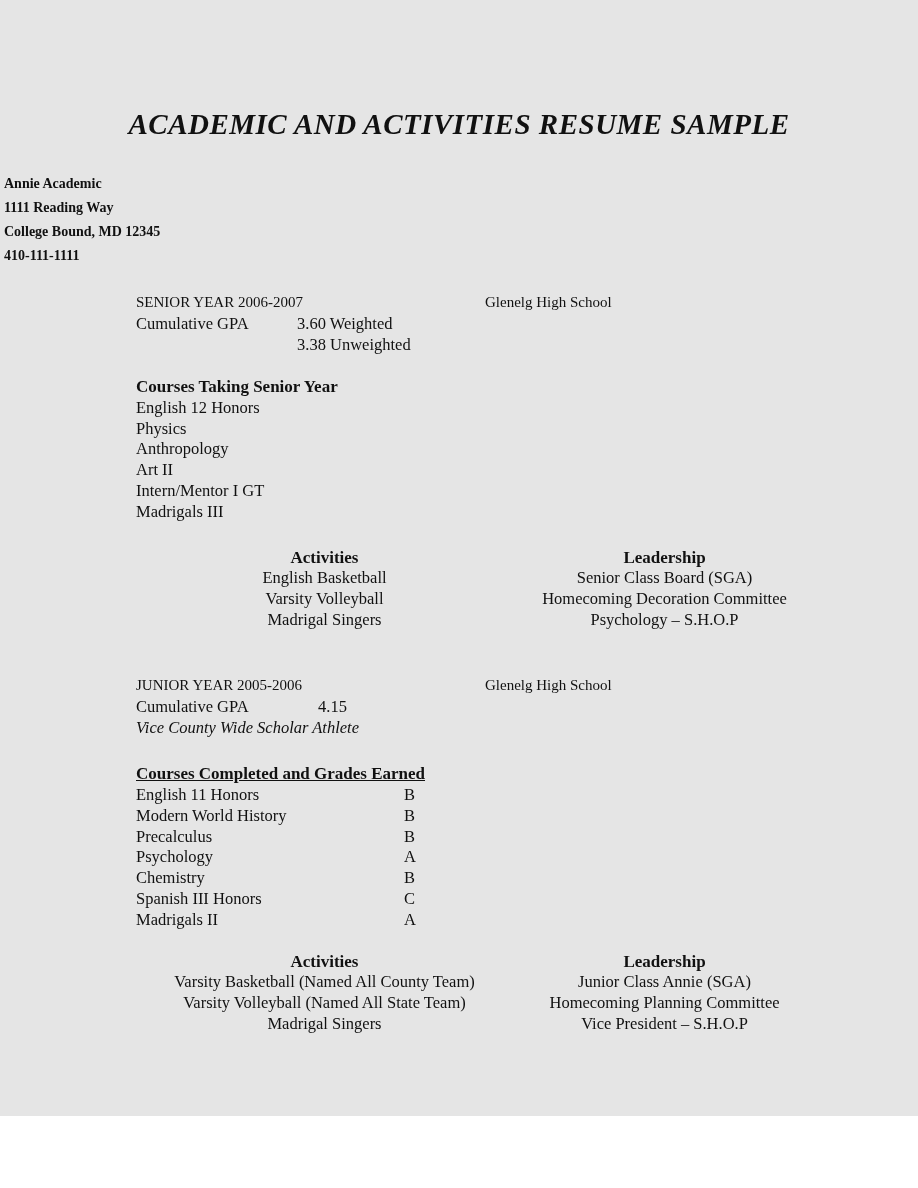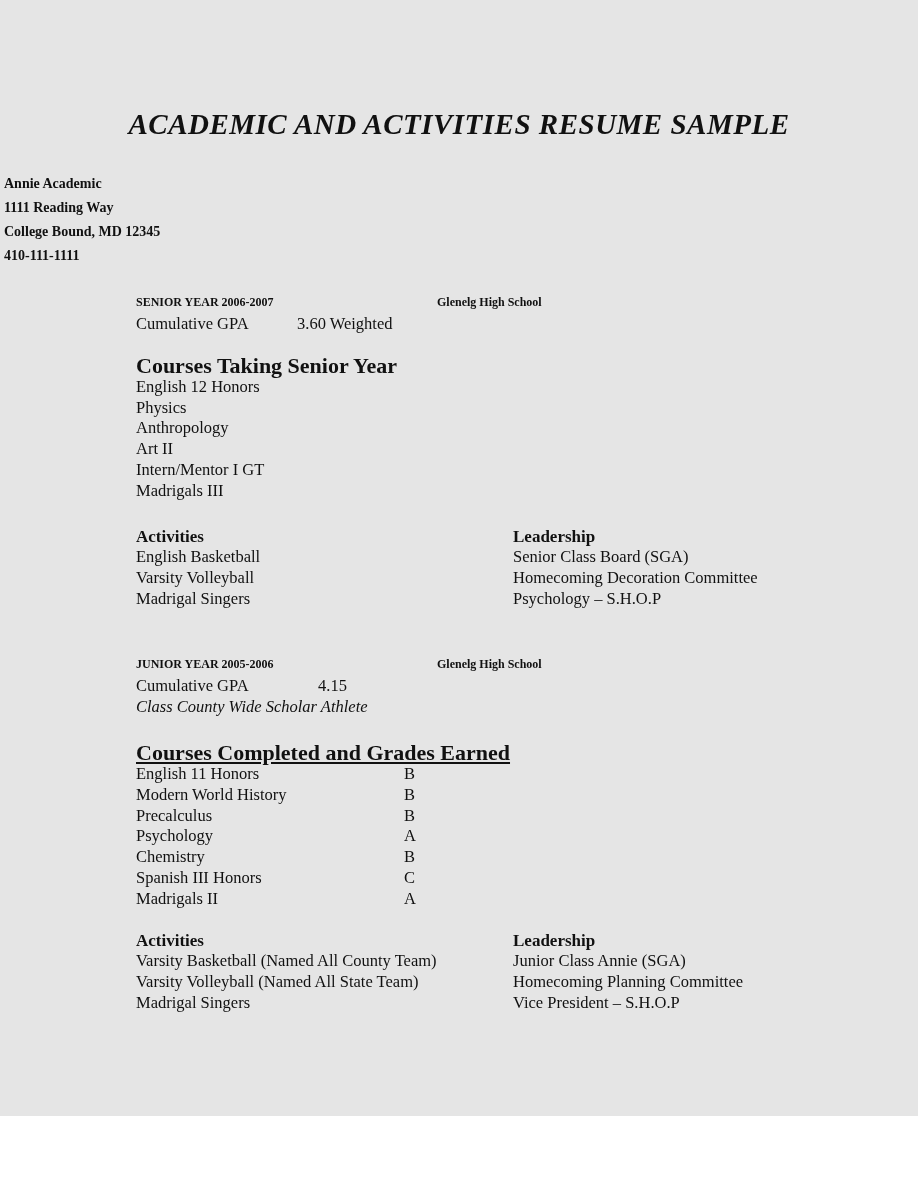--- a/index.html
+++ b/index.html
@@ -38,43 +38,45 @@
     position: absolute;
     top: 291px;
     left: 136px;
     width: 680px;
     font-size: 16.5px;
     line-height: 20.7px;
   }
   .year-row {
     display: grid;
     grid-template-columns: 301px auto;
-    font-size: 12px;
-    font-weight: bold;
+    font-size: 15px;
+    font-weight: normal;
     line-height: 22px;
     white-space: nowrap;
+    gap: 48px;
   }
   .gpa-row { line-height: 21px; }
   .gpa-label { display: inline-block; width: 161px; }
   .gpa-label-jr { display: inline-block; width: 182px; }
   .gpa-indent { display: inline-block; width: 161px; }
   .note { font-style: italic; line-height: 21px; }
   .sub-heading {
-    font-size: 22px;
+    font-size: 17px;
     font-weight: bold;
     line-height: 22px;
     margin-top: 21px;
   }
   .sub-heading.pre-gap { margin-top: 25px; text-decoration: underline; }
   .course-row { line-height: 20.7px; }
   .grade-grid { display: grid; grid-template-columns: 268px auto; }
   .cols {
     display: grid;
     grid-template-columns: 377px auto;
     margin-top: 25px;
+    text-align: center;
   }
   .cols.tight { margin-top: 21px; }
   .col-heading {
     font-size: 17px;
     font-weight: bold;
     line-height: 21px;
   }
   .col-row { line-height: 20.7px; white-space: nowrap; }
   .junior-block { margin-top: 44px; }
 </style>
@@ -95,20 +97,23 @@
   <div class="content">
 
     <div>
       <div class="year-row">
         <span>SENIOR YEAR 2006-2007</span>
         <span>Glenelg High School</span>
       </div>
       <div class="gpa-row">
         <span class="gpa-label">Cumulative GPA</span><span>3.60 Weighted</span>
       </div>
+      <div class="gpa-row">
+        <span class="gpa-indent"></span><span>3.38 Unweighted</span>
+      </div>
 
       <div class="sub-heading">Courses Taking Senior Year</div>
       <div class="course-row">English 12 Honors</div>
       <div class="course-row">Physics</div>
       <div class="course-row">Anthropology</div>
       <div class="course-row">Art II</div>
       <div class="course-row">Intern/Mentor I GT</div>
       <div class="course-row">Madrigals III</div>
 
       <div class="cols">
@@ -128,21 +133,21 @@
     </div>
 
     <div class="junior-block">
       <div class="year-row">
         <span>JUNIOR YEAR 2005-2006</span>
         <span>Glenelg High School</span>
       </div>
       <div class="gpa-row">
         <span class="gpa-label-jr">Cumulative GPA</span><span>4.15</span>
       </div>
-      <div class="note">Class County Wide Scholar Athlete</div>
+      <div class="note">Vice County Wide Scholar Athlete</div>
 
       <div class="sub-heading pre-gap">Courses Completed and Grades Earned</div>
       <div class="course-row grade-grid">
         <span>English 11 Honors</span>
           <span>B</span>
       </div>
       <div class="course-row grade-grid">
         <span>Modern World History</span>
           <span>B</span>
       </div>

